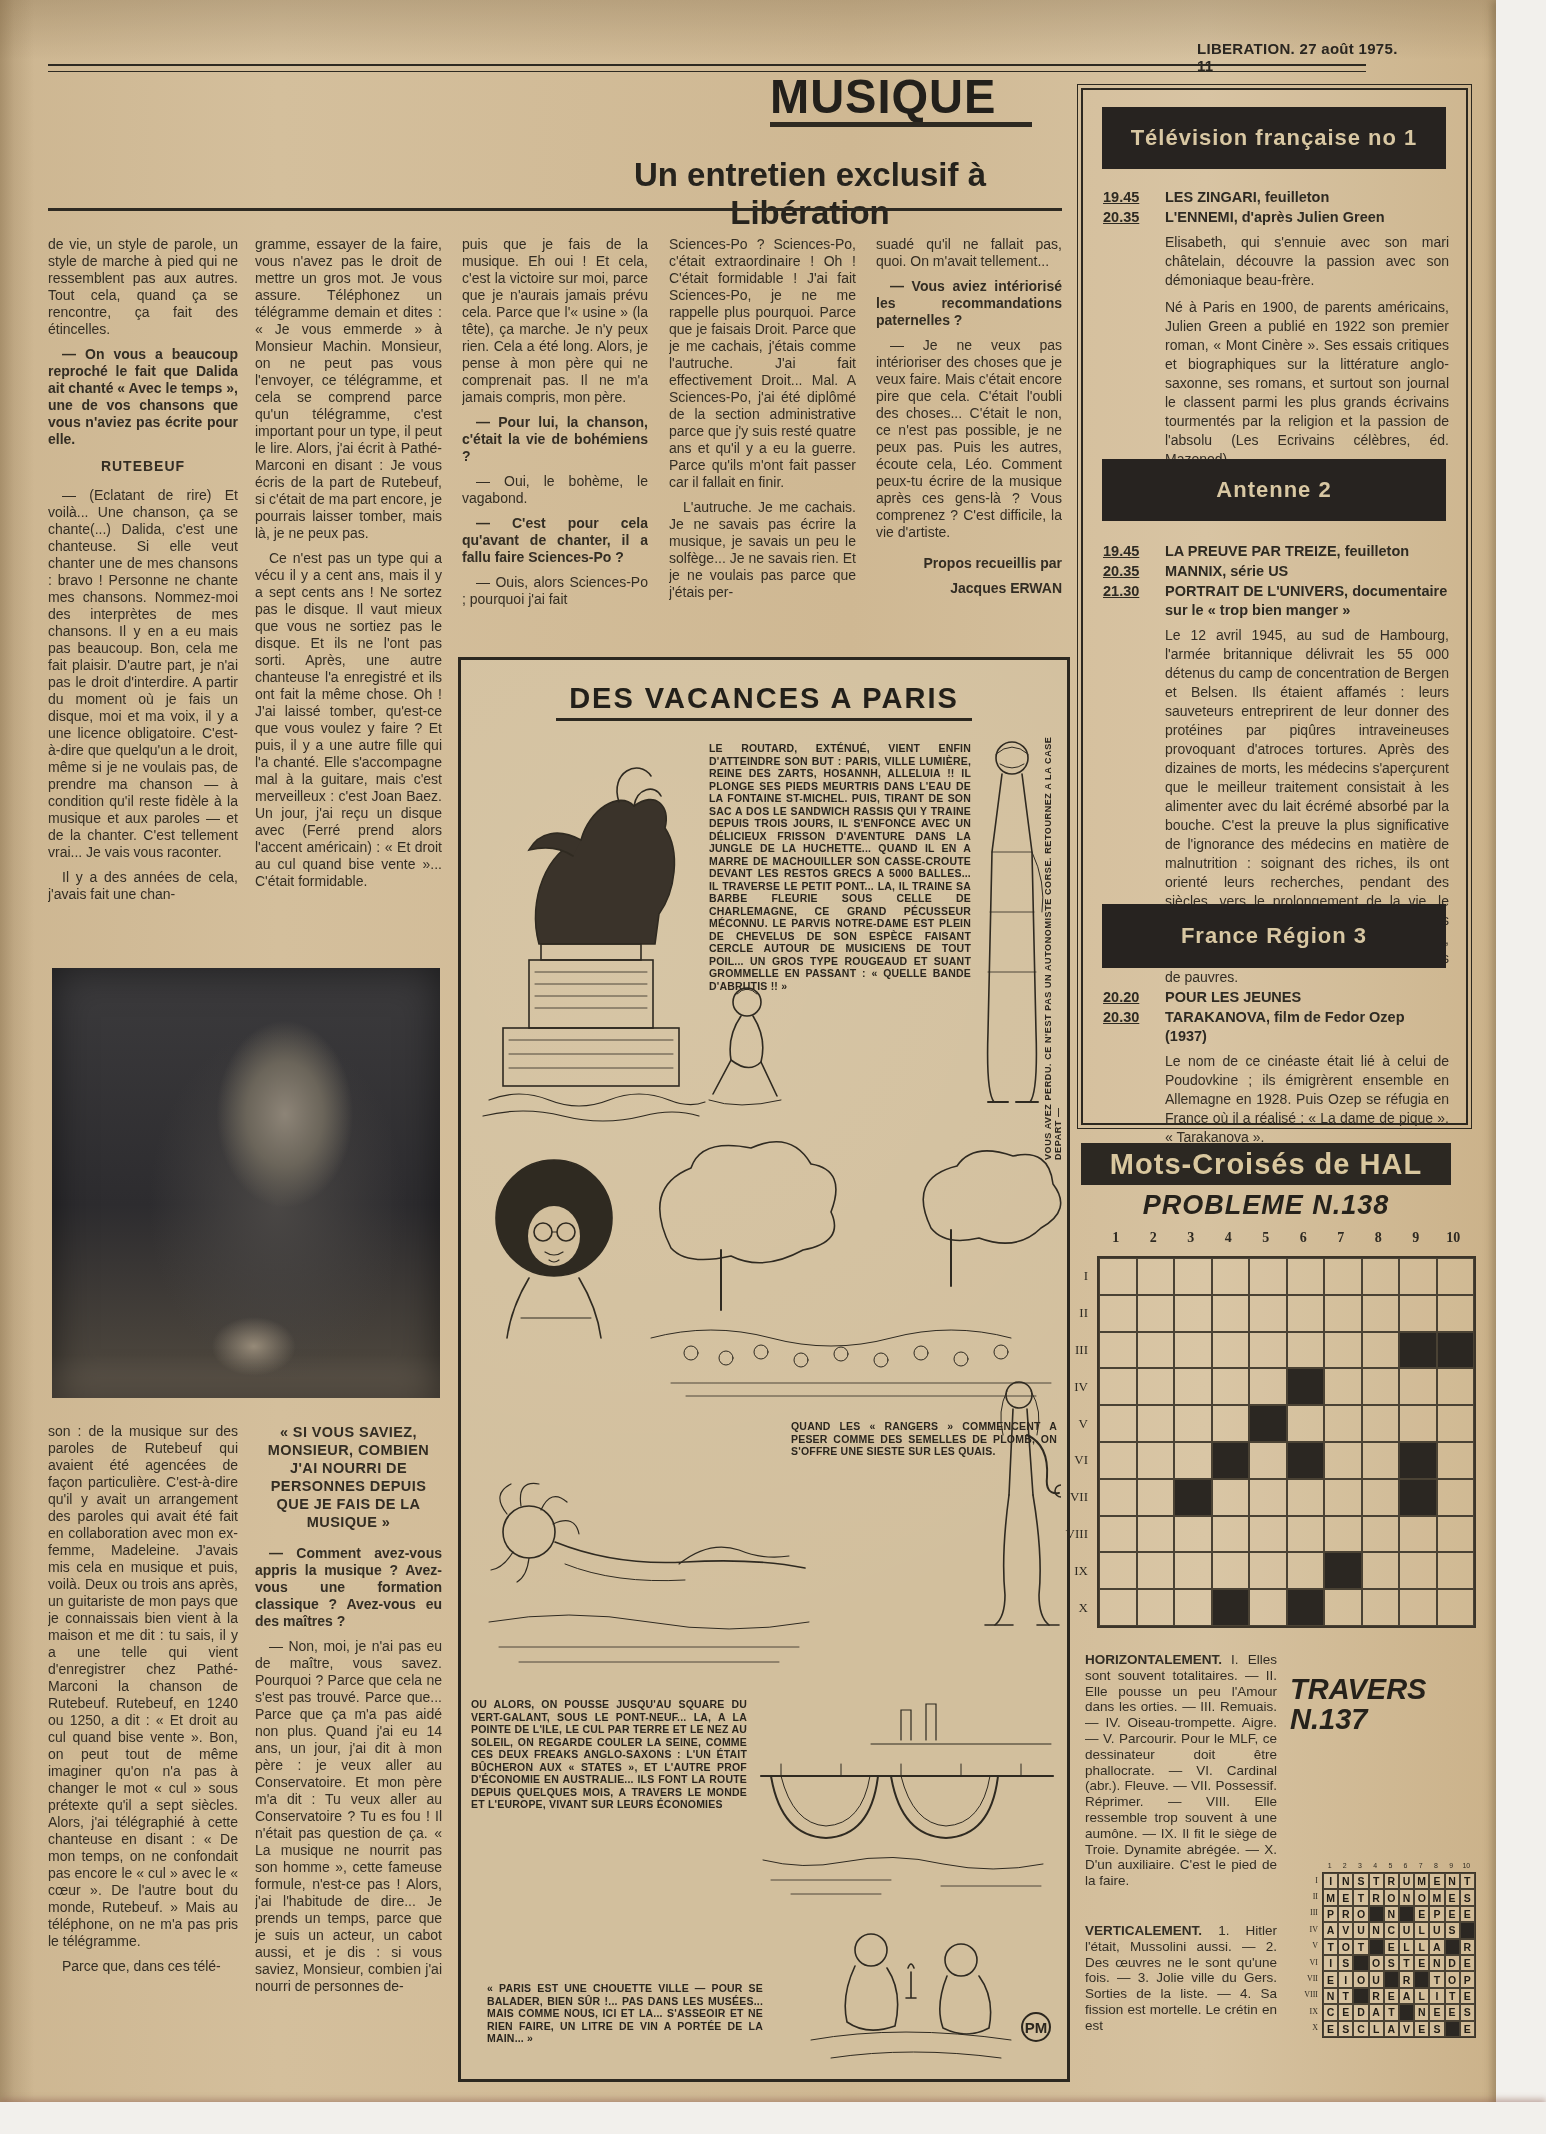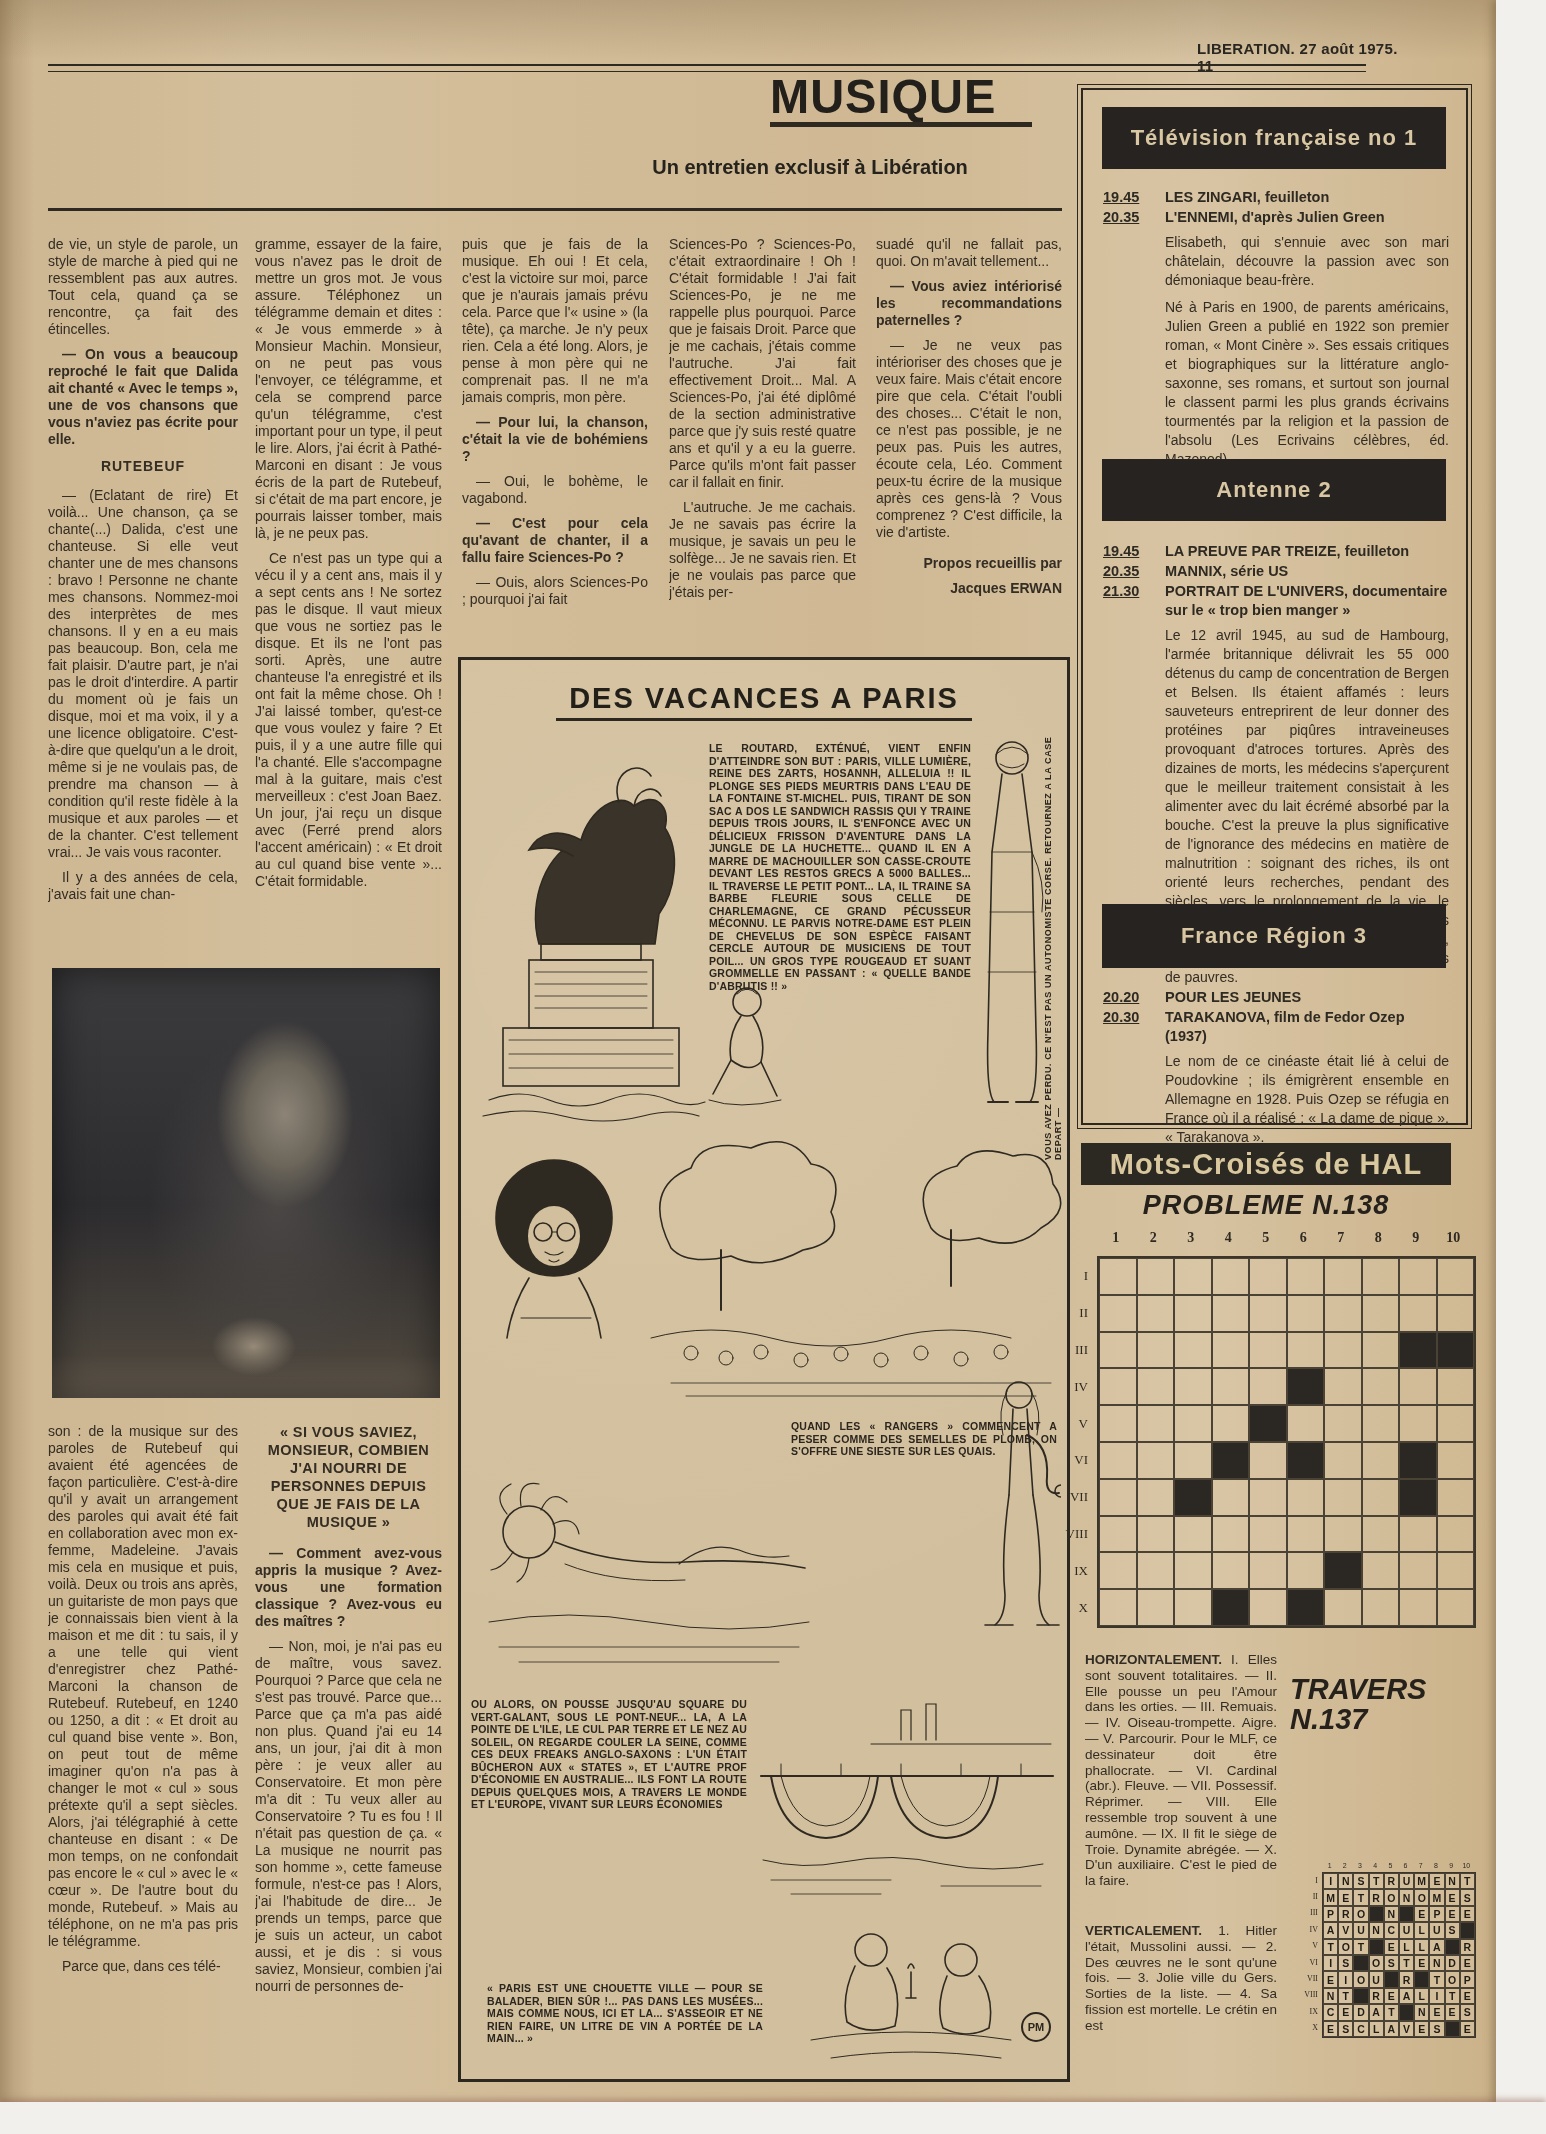--- a/index.html
+++ b/index.html
@@ -13,21 +13,21 @@
   
   .margin-right{position:absolute;right:0;top:0;width:50px;height:100%;background:#f2f0ec;box-shadow:-4px 0 8px rgba(80,60,30,.35);}
   .margin-bottom{position:absolute;left:0;bottom:0;width:100%;height:32px;background:#f2f0ec;box-shadow:0 -3px 6px rgba(140,90,80,.45);}
   .abs{position:absolute;}
 
   
   .masthead{font-size:15px;font-weight:bold;color:#2a2620;letter-spacing:.3px;}
   .rule-double{height:5px;border-top:2px solid #2e2a22;border-bottom:1.5px solid #2e2a22;}
   .rule{background:#2e2a22;}
   .musique{font-size:49px;font-weight:bold;color:#23201b;letter-spacing:1px;transform:scaleX(.96);transform-origin:left;}
-  .subtitle{font-size:20px;font-weight:bold;color:#26231d;text-align:center;}
+  .subtitle{font-size:33px;font-weight:bold;color:#26231d;text-align:center;}
 
   
   .col{font-size:14px;line-height:17px;text-align:justify;color:#332d23;overflow:hidden;}
   .col p{margin:0 0 8px 0;text-indent:14px;}
   .col p.noind{text-indent:0;}
   .q{font-weight:bold;}
   .centerhead{font-weight:bold;text-align:center;text-indent:0!important;letter-spacing:1px;margin:10px 0 12px 0!important;}
   .byline{font-weight:bold;text-align:right;text-indent:0!important;margin-top:14px!important;}
   .bigquote{font-weight:bold;text-align:center;text-indent:0!important;font-size:14.5px;line-height:18px;letter-spacing:.4px;}
 
@@ -40,21 +40,21 @@
       box-shadow:inset 0 0 40px rgba(0,0,0,.55);}
 
   
   .comicbox{border:3px solid #2c2820;background:
       radial-gradient(circle at 30% 20%, rgba(255,250,235,.10), rgba(0,0,0,0) 60%),
       #d2bf9d;}
   .comic-title{font-size:29px;font-weight:bold;letter-spacing:2px;color:#23201a;text-align:center;}
   .comic-title-rule{height:3px;background:#2c2820;}
   .hand{font-size:10.5px;line-height:12.5px;color:#2b261e;font-weight:bold;letter-spacing:.2px;text-align:justify;}
   .vert-note{writing-mode:vertical-rl;transform:rotate(180deg);font-size:9px;font-weight:bold;color:#2b261e;letter-spacing:.6px;}
-  .pm-sign{width:26px;height:26px;border:2px solid #2b261e;border-radius:50%;font-size:11px;font-weight:bold;color:#2b261e;display:flex;align-items:center;justify-content:center;}
+  .pm-sign{width:26px;height:26px;border:2px solid #2b261e;border-radius:50%;font-size:15px;font-weight:bold;color:#2b261e;display:flex;align-items:center;justify-content:center;}
   svg.sketch{stroke:#2f2a21;fill:none;stroke-width:1.6;stroke-linecap:round;}
 
   
   .tvbox{border:2.5px solid #2c2820;outline:1.5px solid #2c2820;outline-offset:3px;background:rgba(255,245,220,.06);}
   .tvbar{background:#272320;color:#d8c7a2;font-weight:bold;text-align:center;font-size:22px;letter-spacing:1px;display:flex;align-items:center;justify-content:center;box-shadow:0 0 0 1px #272320;}
   .prog{position:relative;padding-left:62px;font-size:14.5px;line-height:19px;font-weight:bold;color:#2e2a22;margin-bottom:1px;}
   .prog .time{position:absolute;left:0;top:0;font-weight:bold;text-decoration:underline;}
   .tvdesc{margin:6px 0 8px 62px;font-size:14px;line-height:19px;text-align:justify;color:#332d24;}
 
   

